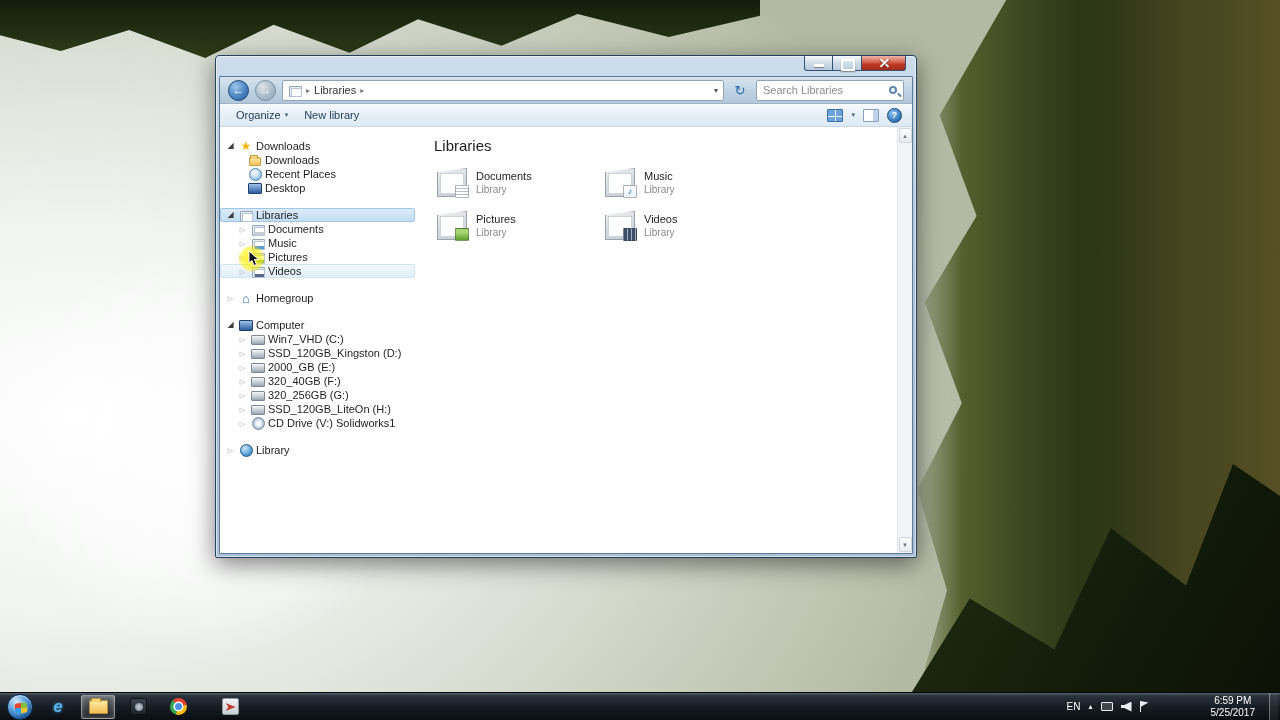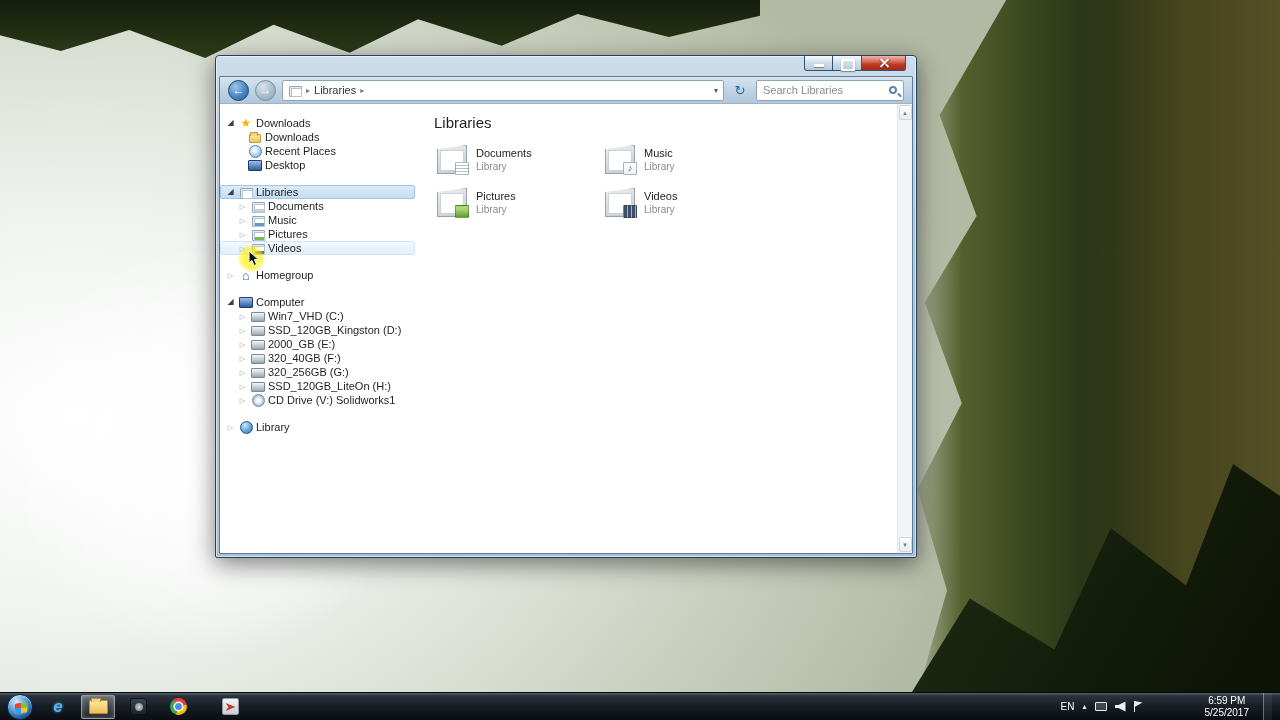--- a/index.html
+++ b/index.html
@@ -173,21 +173,21 @@
   .tb-folder::before { content:""; position:absolute; left:1px; top:-3px; width:8px; height:3px; background:#f7d478; border:1px solid #b8903a; border-bottom:none; border-radius:1px 1px 0 0; }
   .tb-dark { width:17px; height:17px; background:linear-gradient(#3a4450,#1d2329); border:1px solid #0d1115; border-radius:3px; position:relative; }
   .tb-dark::after { content:""; position:absolute; left:4px; top:4px; width:8px; height:8px; border-radius:50%; background:radial-gradient(#cfd6dd, #6b7681); }
   .chrome { width:17px; height:17px; border-radius:50%; position:relative;
     background: conic-gradient(from -40deg, #e94235 0 33%, #fbbc05 0 66%, #34a853 0); }
   .chrome::after { content:""; position:absolute; left:5px; top:5px; width:7px; height:7px; border-radius:50%;
     background:#4a90e2; box-shadow: 0 0 0 1.5px #fff; }
   .cad { width:17px; height:17px; background:linear-gradient(#f2f4f6,#c9cfd5); border:1px solid #8d969e; border-radius:2px; position:relative; }
   .cad::after { content:""; position:absolute; left:3px; top:4px; width:10px; height:8px;
     background:#c0392b; clip-path:polygon(0 0, 100% 50%, 0 100%, 30% 50%); }
-  .tray { margin-left:auto; display:flex; align-items:center; gap:8px; padding-right:8px; font-size:10px; }
+  .tray { margin-left:auto; display:flex; align-items:center; gap:8px; padding-right:2px; font-size:10px; }
   .tray-up { font-size:8px; color:#e8eef4; }
   .ti { display:inline-block; }
   .ti-net { width:12px; height:9px; border:1px solid #e8eef4; background:rgba(255,255,255,.18); border-radius:1px; }
   .ti-vol { width:11px; height:10px; background:#e8eef4; clip-path:polygon(0 35%, 35% 35%, 100% 0, 100% 100%, 35% 65%, 0 65%); }
   .ti-flag { width:10px; height:11px; border-left:1.5px solid #e8eef4; position:relative; }
   .ti-flag::after { content:""; position:absolute; left:0; top:0; width:8px; height:6px; background:#e8eef4; clip-path:polygon(0 0, 100% 25%, 0 100%); }
   .clock { text-align:center; line-height:12px; font-size:10px; padding:0 6px;margin-left:47px; }
   .show-desktop { width:9px; height:28px; border-left:1px solid rgba(255,255,255,.35); background:rgba(255,255,255,.06); }
 </style>
 </head>
@@ -222,20 +222,35 @@
         <span class="crumb-sep">▸</span>
         <span class="crumb-dd">▾</span>
       </div>
       <span class="refreshbtn">↻</span>
       <div class="searchbox">
         <span>Search Libraries</span>
         <span class="mag"></span>
       </div>
     </div>
 
+    <div class="toolbar">
+      <div class="tbtn">
+        <span>Organize</span>
+        <span class="dd">▾</span>
+      </div>
+      <div class="tbtn">
+        <span>New library</span>
+      </div>
+      <div class="tb-right">
+        <span class="views-icon"></span>
+        <span class="dd" style="font-size:7px;color:#44607c;">▾</span>
+        <span class="pane-icon"></span>
+        <span class="help-icon">?</span>
+      </div>
+    </div>
 
     <div class="content">
 
       <div class="sidebar">
         <div class="trow root">
           <span class="tw open">◢</span>
           <span class="mi mi-star">★</span>
           <span class="lbl">Downloads</span>
         </div>
         <div class="trow fav">

